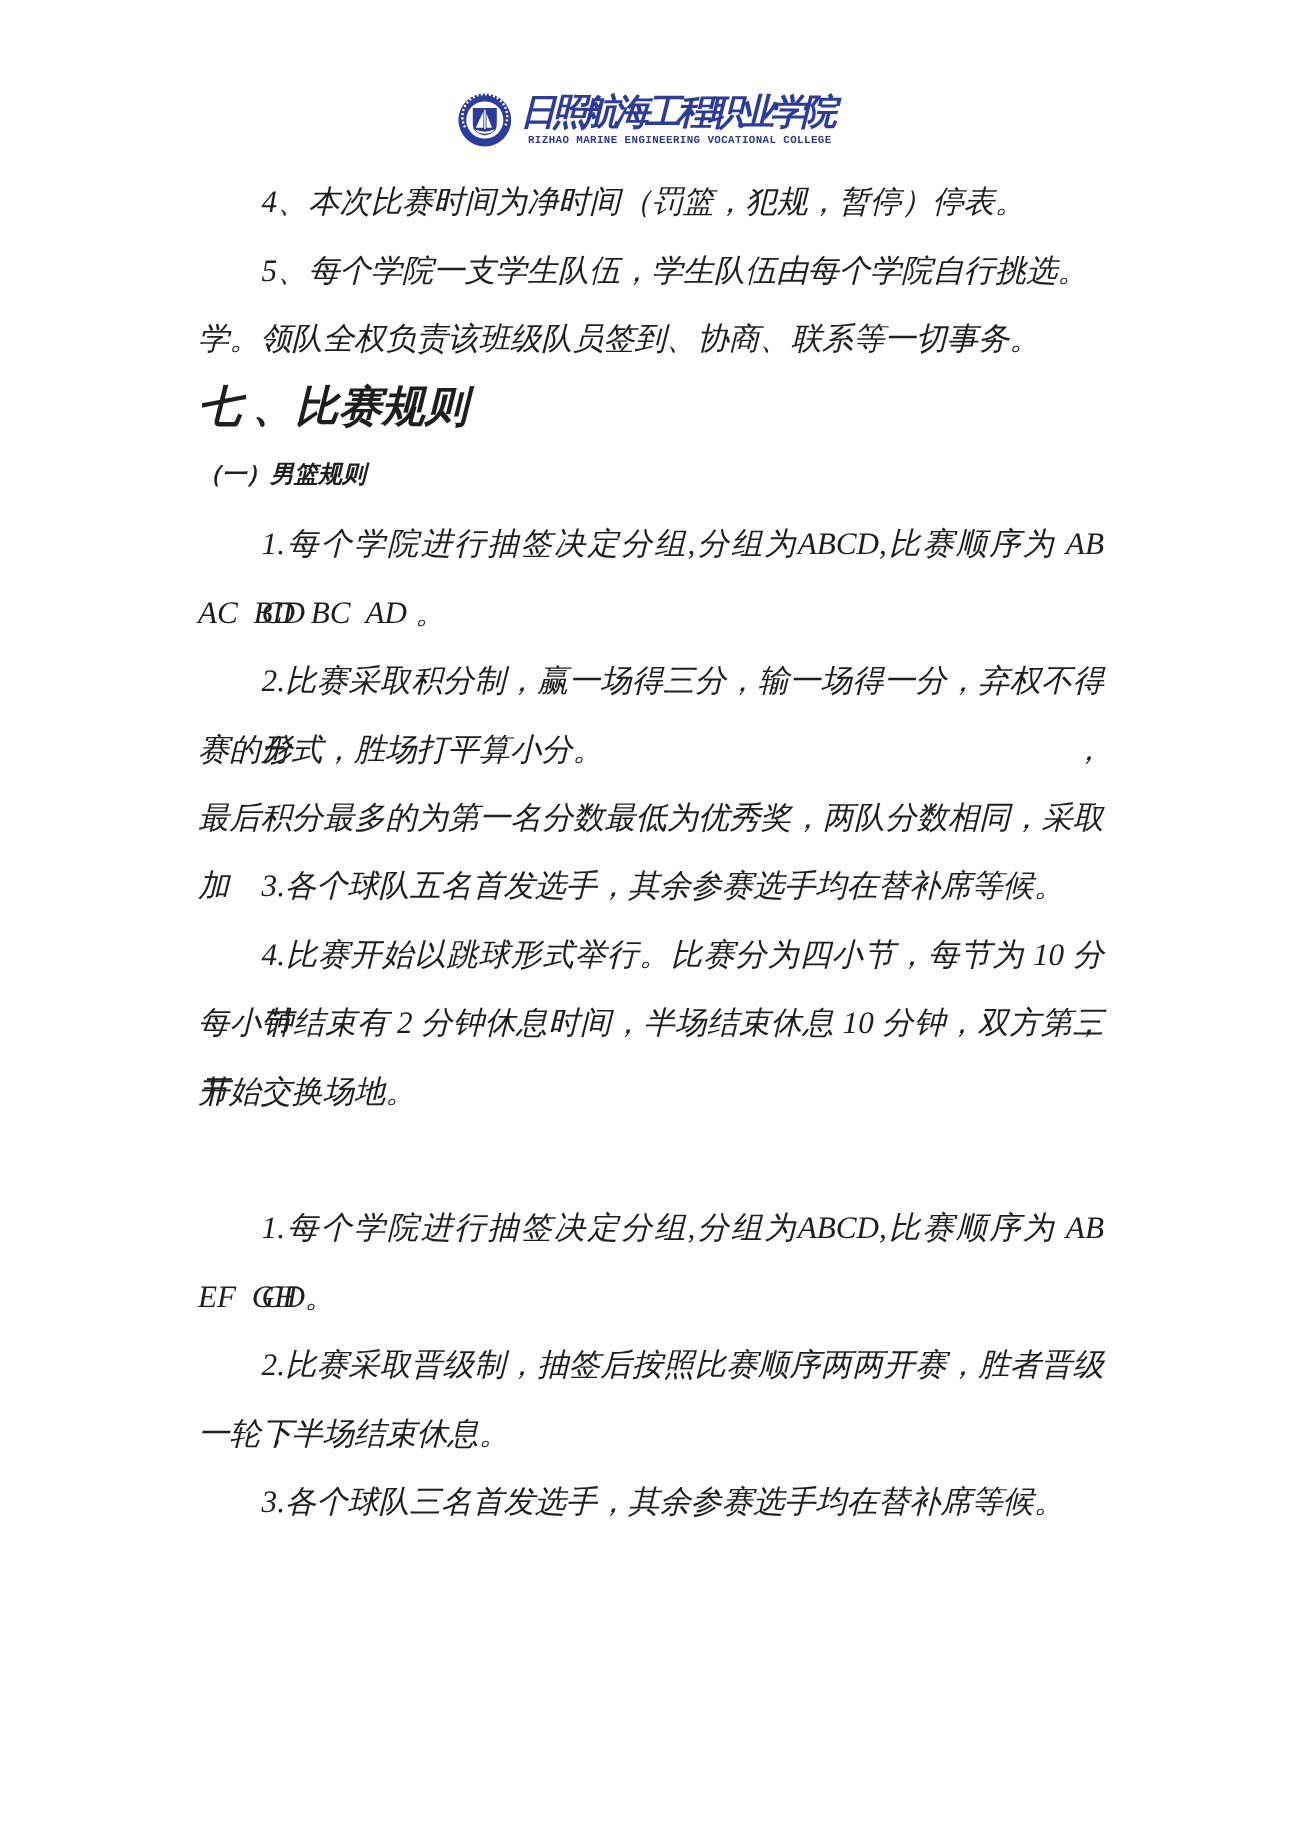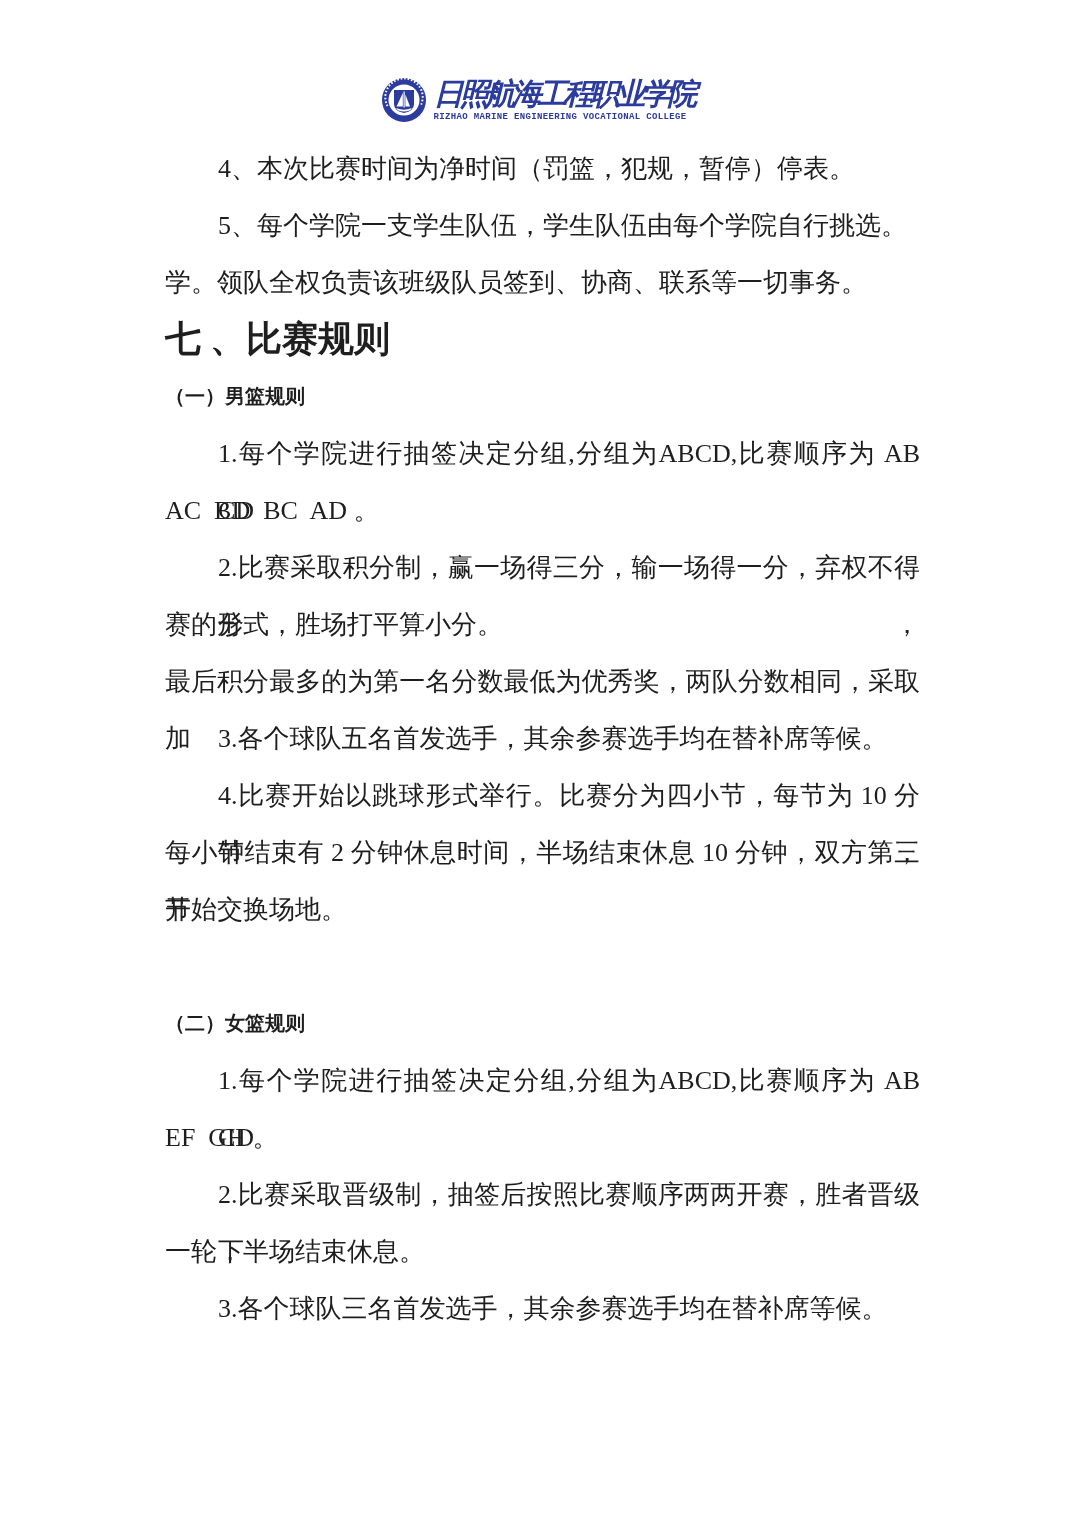--- a/index.html
+++ b/index.html
@@ -18,21 +18,21 @@
   
   .logo {
     display: flex;
     justify-content: center;
     align-items: center;
     gap: 7px;
     padding-top: 72px;
     height: 56px;
   }
   .emblem svg { width: 46px; height: 46px; display: block; }
-  .logo-text { display: flex; flex-direction: column; align-items: flex-start; }
+  .logo-text { display: flex; flex-direction: column; align-items: center; }
   .logo-cn {
     font-size: 30px;
     font-weight: bold;
     font-style: italic;
     letter-spacing: -4px;
     line-height: 1.05;
     padding-right: 6px;
     white-space: nowrap;
   }
   .logo-en {
@@ -41,20 +41,21 @@
     font-weight: bold;
     letter-spacing: 0.35px;
     margin-top: 2px;
     white-space: nowrap;
   }
   
   .content {
     margin-top: 12px;
     padding-left: 165px;
     width: 755px;
+    font-style: italic;
   }
   .line {
     height: 57px;
     line-height: 57px;
     font-size: 26px;
     white-space: pre;
   }
   .line.ind { padding-left: 53px; }
   .line.jst {
     white-space: pre-wrap;
@@ -98,21 +99,20 @@
       <div class="line ind jst">1.每个学院进行抽签决定分组,分组为ABCD,比赛顺序为 AB  CD</div>
       <div class="line">AC  BD  BC  AD 。</div>
       <div class="line ind jst">2.比赛采取积分制，赢一场得三分，输一场得一分，弃权不得分，</div>
       <div class="line">赛的形式，胜场打平算小分。</div>
       <div class="line jst">最后积分最多的为第一名分数最低为优秀奖，两队分数相同，采取加</div>
       <div class="line ind">3.各个球队五名首发选手，其余参赛选手均在替补席等候。</div>
       <div class="line ind jst">4.比赛开始以跳球形式举行。比赛分为四小节，每节为 10 分钟，</div>
       <div class="line jst">每小节结束有 2 分钟休息时间，半场结束休息 10 分钟，双方第三节</div>
       <div class="line">开始交换场地。</div>
       <div class="line spacer"></div>
-      <div class="line h2c">（二）女篮规则</div>
       <div class="line ind jst">1.每个学院进行抽签决定分组,分组为ABCD,比赛顺序为 AB  CD</div>
       <div class="line">EF  GH 。</div>
       <div class="line ind jst">2.比赛采取晋级制，抽签后按照比赛顺序两两开赛，胜者晋级下</div>
       <div class="line">一轮，半场结束休息。</div>
       <div class="line ind">3.各个球队三名首发选手，其余参赛选手均在替补席等候。</div>
     </main>
 
 </div>
 
 </body></html>

